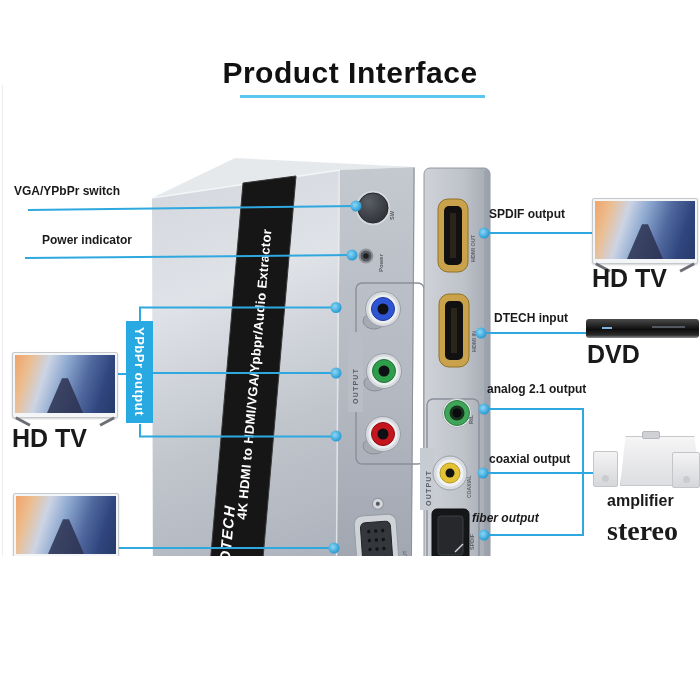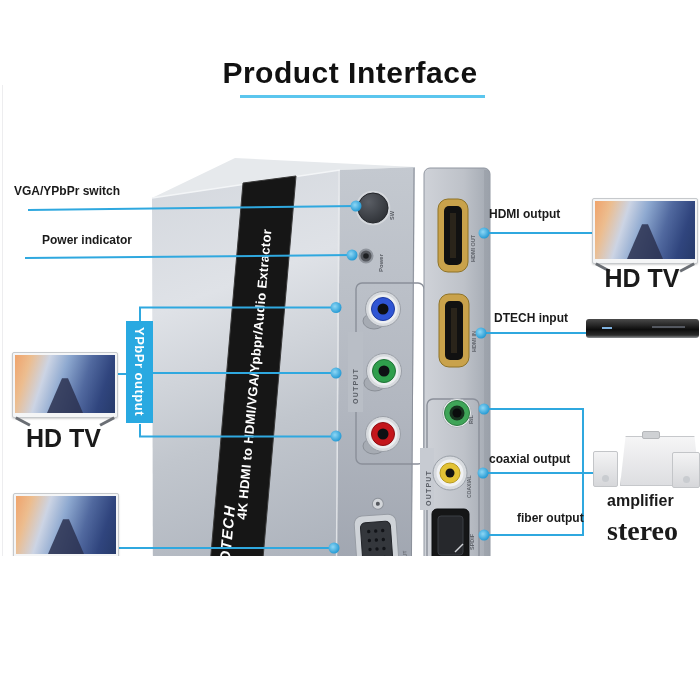--- a/index.html
+++ b/index.html
@@ -4,21 +4,21 @@
 <style>
   html,body{margin:0;padding:0;background:#fff;}
   .stage{position:relative;width:700px;height:556px;background:#ffffff;overflow:hidden;
          font-family:"Liberation Sans",sans-serif;}
   .title{position:absolute;left:0;top:56px;width:100%;text-align:center;
          font-size:30px;font-weight:bold;color:#111;letter-spacing:.5px;}
   .title-underline{position:absolute;left:240px;top:95px;width:245px;height:3px;background:#5BC6EE;}
   .edge-line{position:absolute;left:2px;top:85px;width:1px;height:614px;background:#ededef;}
   .lbl{position:absolute;font-weight:bold;color:#1a1a1a;font-size:12px;white-space:nowrap;z-index:3;}
   .lbl-xl{font-size:25px;}
-  .lbl-center{text-align:center;}
+  .lbl-center{text-align:left;}
   .banner{position:absolute;left:126px;top:321px;width:27px;height:102px;background:#29A9E1;
           color:#fff;font-weight:bold;font-size:13px;writing-mode:vertical-rl;
           display:flex;align-items:center;justify-content:center;letter-spacing:.5px;z-index:3;}
   svg.scene{position:absolute;left:0;top:0;z-index:1;}
   
   .tv{position:absolute;z-index:2;}
   .tv .frame{width:100px;height:58px;background:#f4f5f6;border:1px solid #c6c9cc;border-radius:2px;
              padding:2px 2px 4px 2px;box-shadow:0 1px 2px rgba(0,0,0,.18);position:relative;}
   .tv .screen{width:100%;height:100%;position:relative;overflow:hidden;
       background:linear-gradient(108deg,#f0a36b 0%,#ecbd8f 14%,#ccd4e4 30%,#8ea9d0 46%,#51699f 66%,#30457e 84%,#263a6a 100%);}
@@ -248,25 +248,27 @@
     </g>
   </svg>
 
   <div class="lbl" style="left:14px;top:184px;">VGA/YPbPr switch</div>
   <div class="lbl" style="left:22px;top:233px;margin-left:20px;">Power indicator</div>
   <div class="banner">YPbPr output</div>
 
   <div class="lbl lbl-xl lbl-center" style="left:12px;top:424px;width:103px;">HD TV</div>
   <div class="lbl lbl-xl lbl-center" style="left:13px;top:556px;width:103px;">HD TV</div>
 
-  <div class="lbl" style="left:489px;top:207px;">HDMI output</div>
+  <div class="lbl" style="left:489px;top:207px;">SPDIF output</div>
   <div class="lbl lbl-xl lbl-center" style="left:592px;top:264px;width:100px;">HD TV</div>
   <div class="lbl" style="left:494px;top:311px;">DTECH input</div>
+  <div class="lbl lbl-xl lbl-center" style="left:587px;top:340px;width:113px;">DVD</div>
+  <div class="lbl" style="left:487px;top:382px;">analog 2.1 output</div>
   <div class="lbl" style="left:489px;top:452px;">coaxial output</div>
-  <div class="lbl" style="left:517px;top:511px;">fiber output</div>
+  <div class="lbl" style="left:472px;top:511px;font-style:italic;">fiber output</div>
   <div class="lbl" style="left:607px;top:492px;font-size:16px;">amplifier</div>
   <div class="lbl" style="left:607px;top:515px;font-size:28px;font-family:Liberation Serif, serif;">stereo</div>
 
   <div class="tv" style="left:12px;top:352px;">
     <div class="frame">
       <div class="screen"></div>
       <span class="foot l"></span>
       <span class="foot r"></span>
     </div>
   </div>

